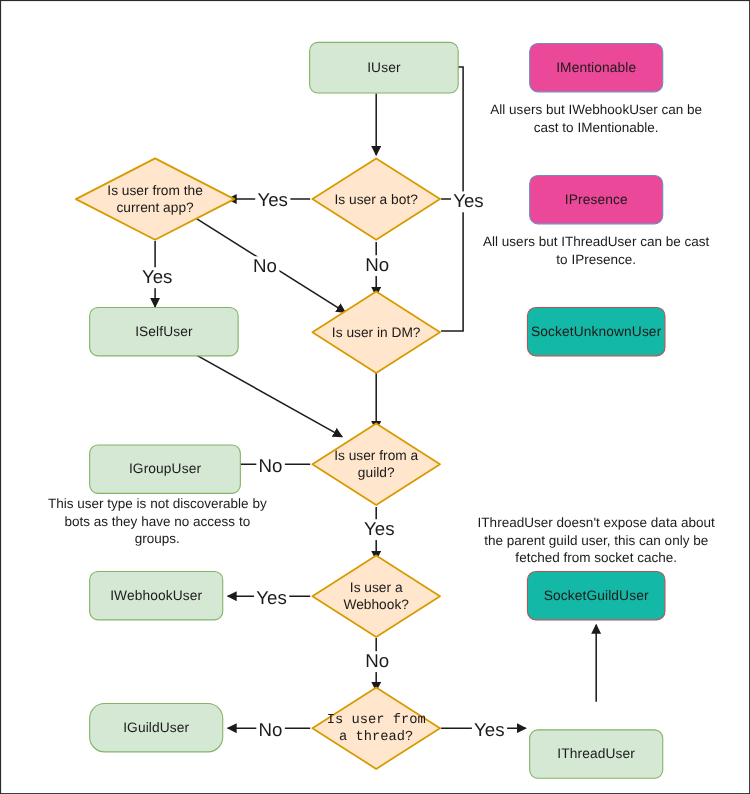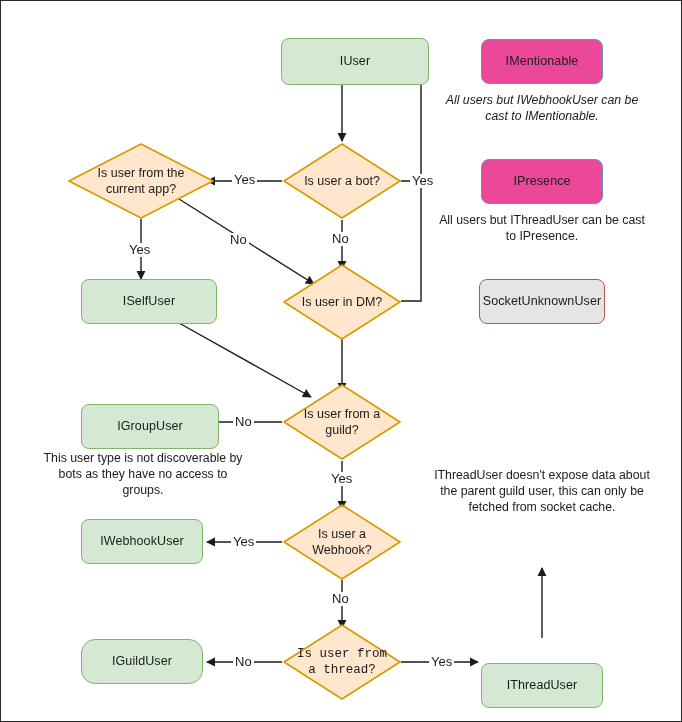--- a/index.html
+++ b/index.html
@@ -35,21 +35,21 @@
     line-height: 1.25;
     letter-spacing: .1px;
   }
   .box {
     border-radius: 8px;
     border-width: 1.3px;
     border-style: solid;
   }
   .box.green  { background: #d5e8d4; border-color: #82b366; }
   .box.blue   { background: #ec4899; border-color: #6c8ebf; }
-  .box.red    { background: #e5e5e5; border-color: #b85450; }
+  .box.red    { background: #14b8a6; border-color: #b85450; }
 
   .diamond-wrap {
     position: absolute;
   }
   .diamond-shape {
     position: absolute;
     left: 0; top: 0;
     width: 100%; height: 100%;
   }
   .diamond-label {
@@ -68,21 +68,21 @@
   }
   .note {
     position: absolute;
     text-align: center;
     font-size: 12.3px;
     color: #1b1b1b;
     line-height: 1.32;
   }
   .edge-label {
     position: absolute;
-    font-size: 13px;
+    font-size: 17px;
     color: #1b1b1b;
     background: #ffffff;
     padding: 0 2px;
     line-height: 1.1;
     white-space: nowrap;
     text-align: right;
   }
 </style>
 </head>
 <body>
@@ -124,21 +124,21 @@
       <path d="M 341 579 L 341 627" marker-end="url(#arrow)"></path>
 
       <path d="M 281 661 L 206 661" marker-end="url(#arrow)"></path>
 
       <path d="M 400 661 L 477 661" marker-end="url(#arrow)"></path>
 
       <path d="M 541 637 L 541 567" marker-end="url(#arrow)"></path>
     </g>
   </svg>
 
-  <div class="node box green" style="left:280px; top:37px; width:148px; height:47px;">
+  <div class="node box green" style="left:280px; top:37px; width:136px; height:47px;">
     <span>IUser</span>
   </div>
 
   <div class="node box green" style="left:80px; top:278px; width:136px; height:45px;">
     <span>ISelfUser</span>
   </div>
 
   <div class="node box green" style="left:80px; top:403px; width:138px; height:45px;">
     <span>IGroupUser</span>
   </div>
@@ -160,20 +160,23 @@
   </div>
 
   <div class="node box blue" style="left:480px; top:158px; width:122px; height:45px;">
     <span>IPresence</span>
   </div>
 
   <div class="node box red" style="left:478px; top:278px; width:126px; height:45px;">
     <span>SocketUnknownUser</span>
   </div>
 
+  <div class="node box red" style="left:478px; top:518px; width:126px; height:45px;">
+    <span>SocketGuildUser</span>
+  </div>
 
   <div class="diamond-wrap" style="left:281px; top:141px; width:120px; height:78px;">
     <svg class="diamond-shape" viewBox="0 0 120 78" preserveAspectRatio="none">
       <path d="M 60 2 L 118 39 L 60 76 L 2 39 Z" fill="#ffe6cc" stroke="#d79b00" stroke-width="1.6" stroke-linejoin="round"></path>
     </svg>
     <div class="diamond-label">Is user a bot?</div>
   </div>
 
   <div class="diamond-wrap" style="left:66px; top:141px; width:148px; height:78px;">
     <svg class="diamond-shape" viewBox="0 0 148 78" preserveAspectRatio="none">
@@ -215,18 +218,18 @@
   <div class="edge-label" style="left:126px; top:242px;">Yes</div>
   <div class="edge-label" style="left:227px; top:232px;">No</div>
   <div class="edge-label" style="left:231px; top:172px;">Yes</div>
   <div class="edge-label" style="left:232px; top:414px;">No</div>
   <div class="edge-label" style="left:328px; top:471px;">Yes</div>
   <div class="edge-label" style="left:230px; top:534px;">Yes</div>
   <div class="edge-label" style="left:329px; top:591px;">No</div>
   <div class="edge-label" style="left:232px; top:654px;">No</div>
   <div class="edge-label" style="left:428px; top:654px;">Yes</div>
 
-  <div class="note" style="left:437px; top:91px; width:208px;font-style:italic;">All users but IWebhookUser can be cast to IMentionable.</div>
+  <div class="note" style="left:437px; top:91px; width:208px;">All users but IWebhookUser can be cast to IMentionable.</div>
   <div class="note" style="left:437px; top:211px; width:208px;">All users but IThreadUser can be cast to IPresence.</div>
   <div class="note" style="left:38px; top:449px; width:208px;">This user type is not discoverable by bots as they have no access to groups.</div>
   <div class="note" style="left:433px; top:466px; width:216px;">IThreadUser doesn't expose data about the parent guild user, this can only be fetched from socket cache.</div>
 
 </div>
 
 </body></html>

